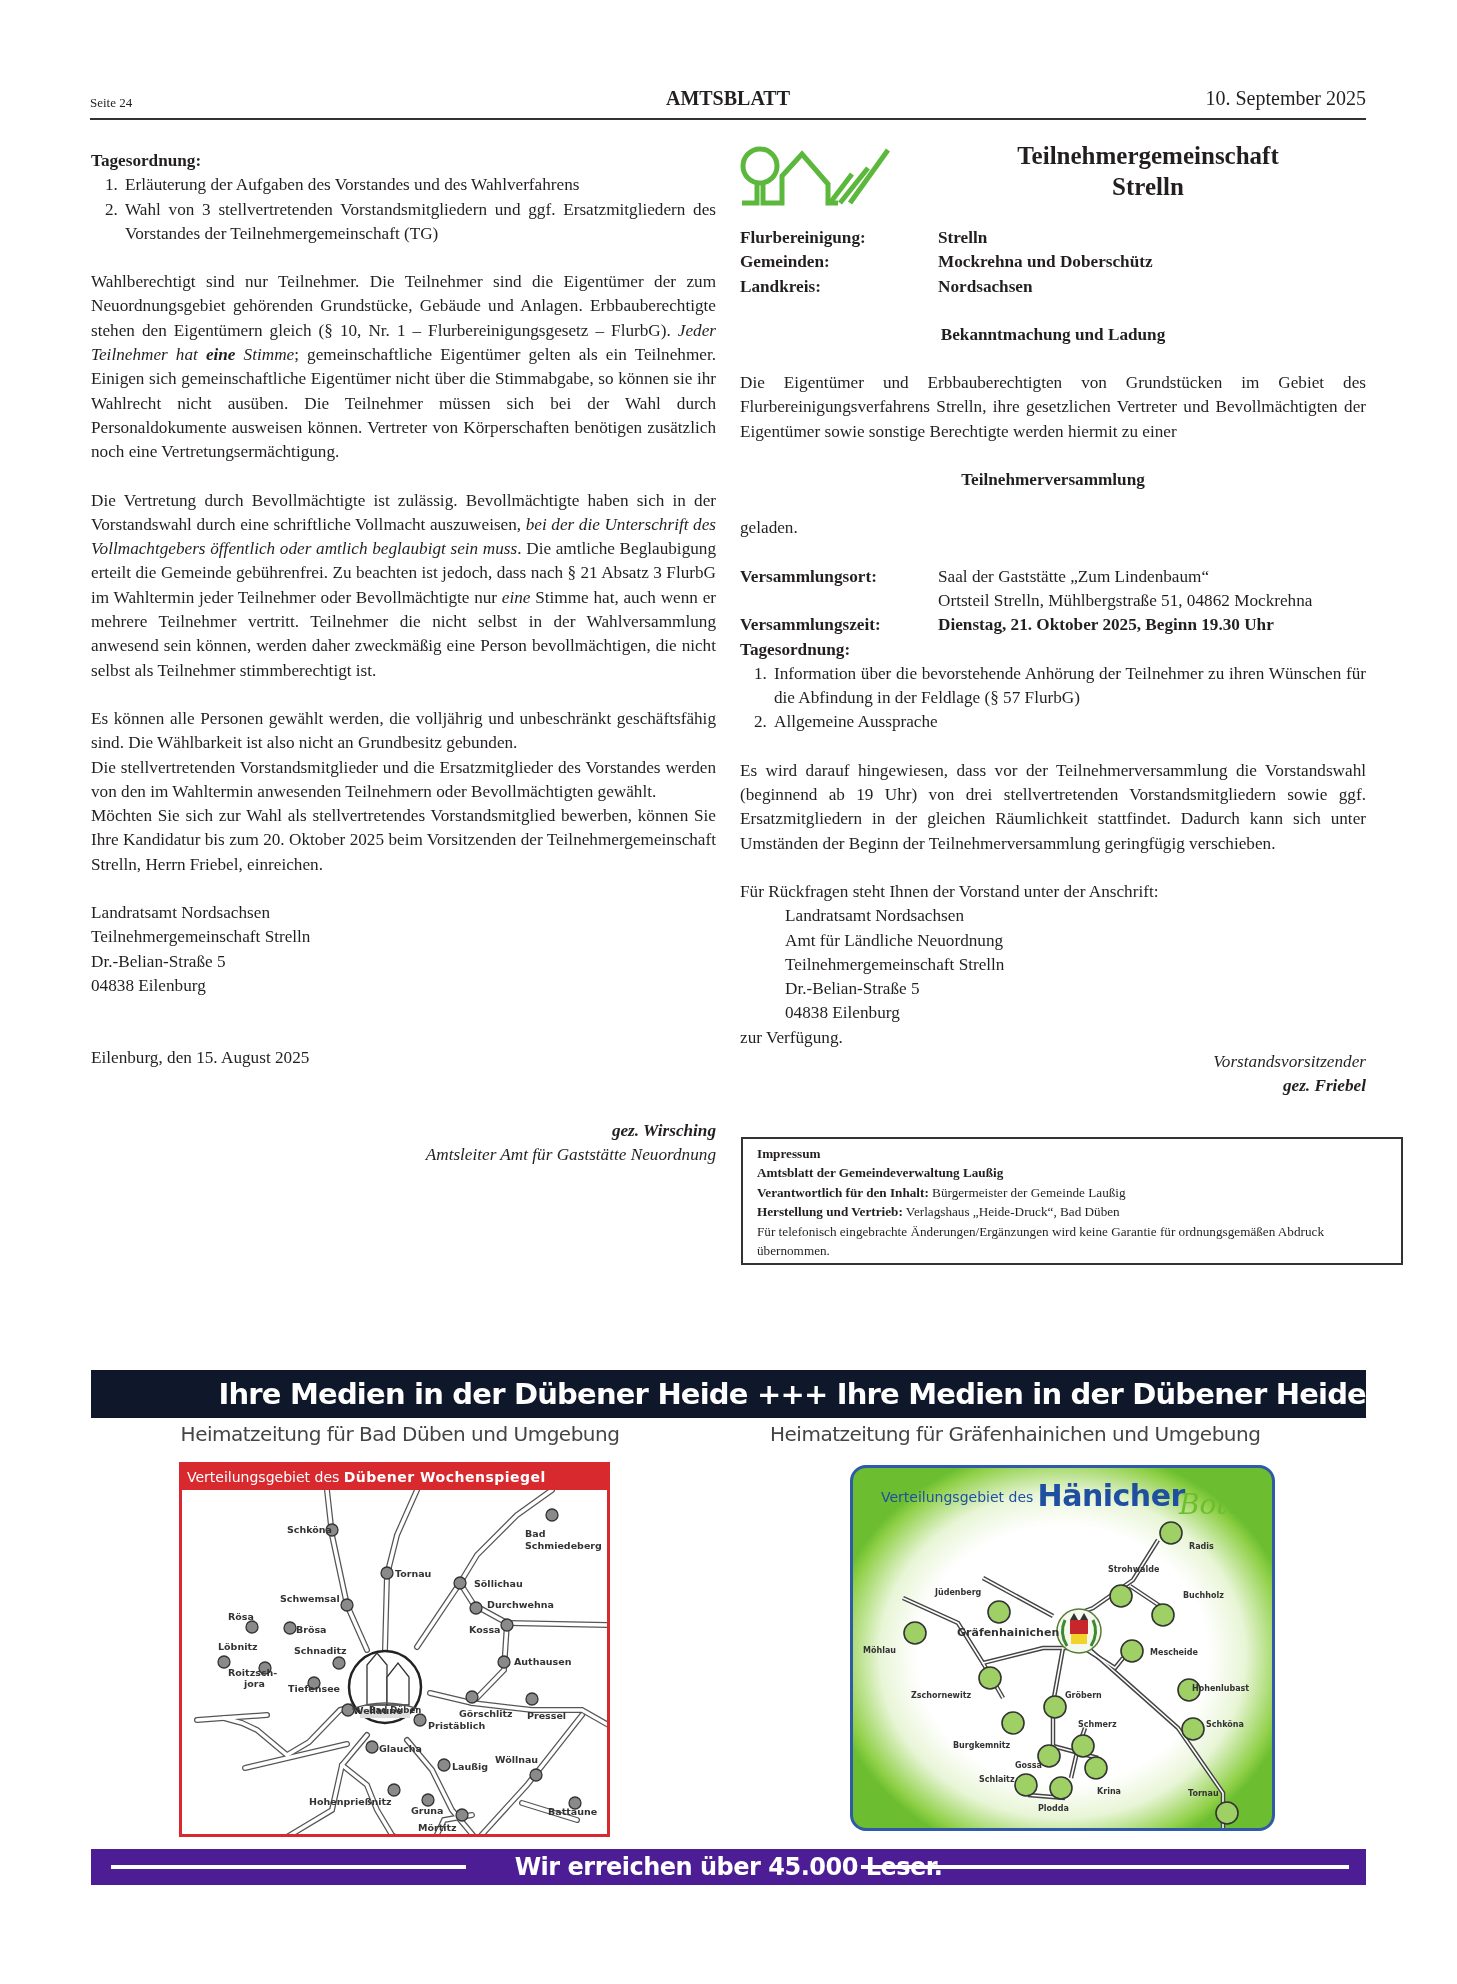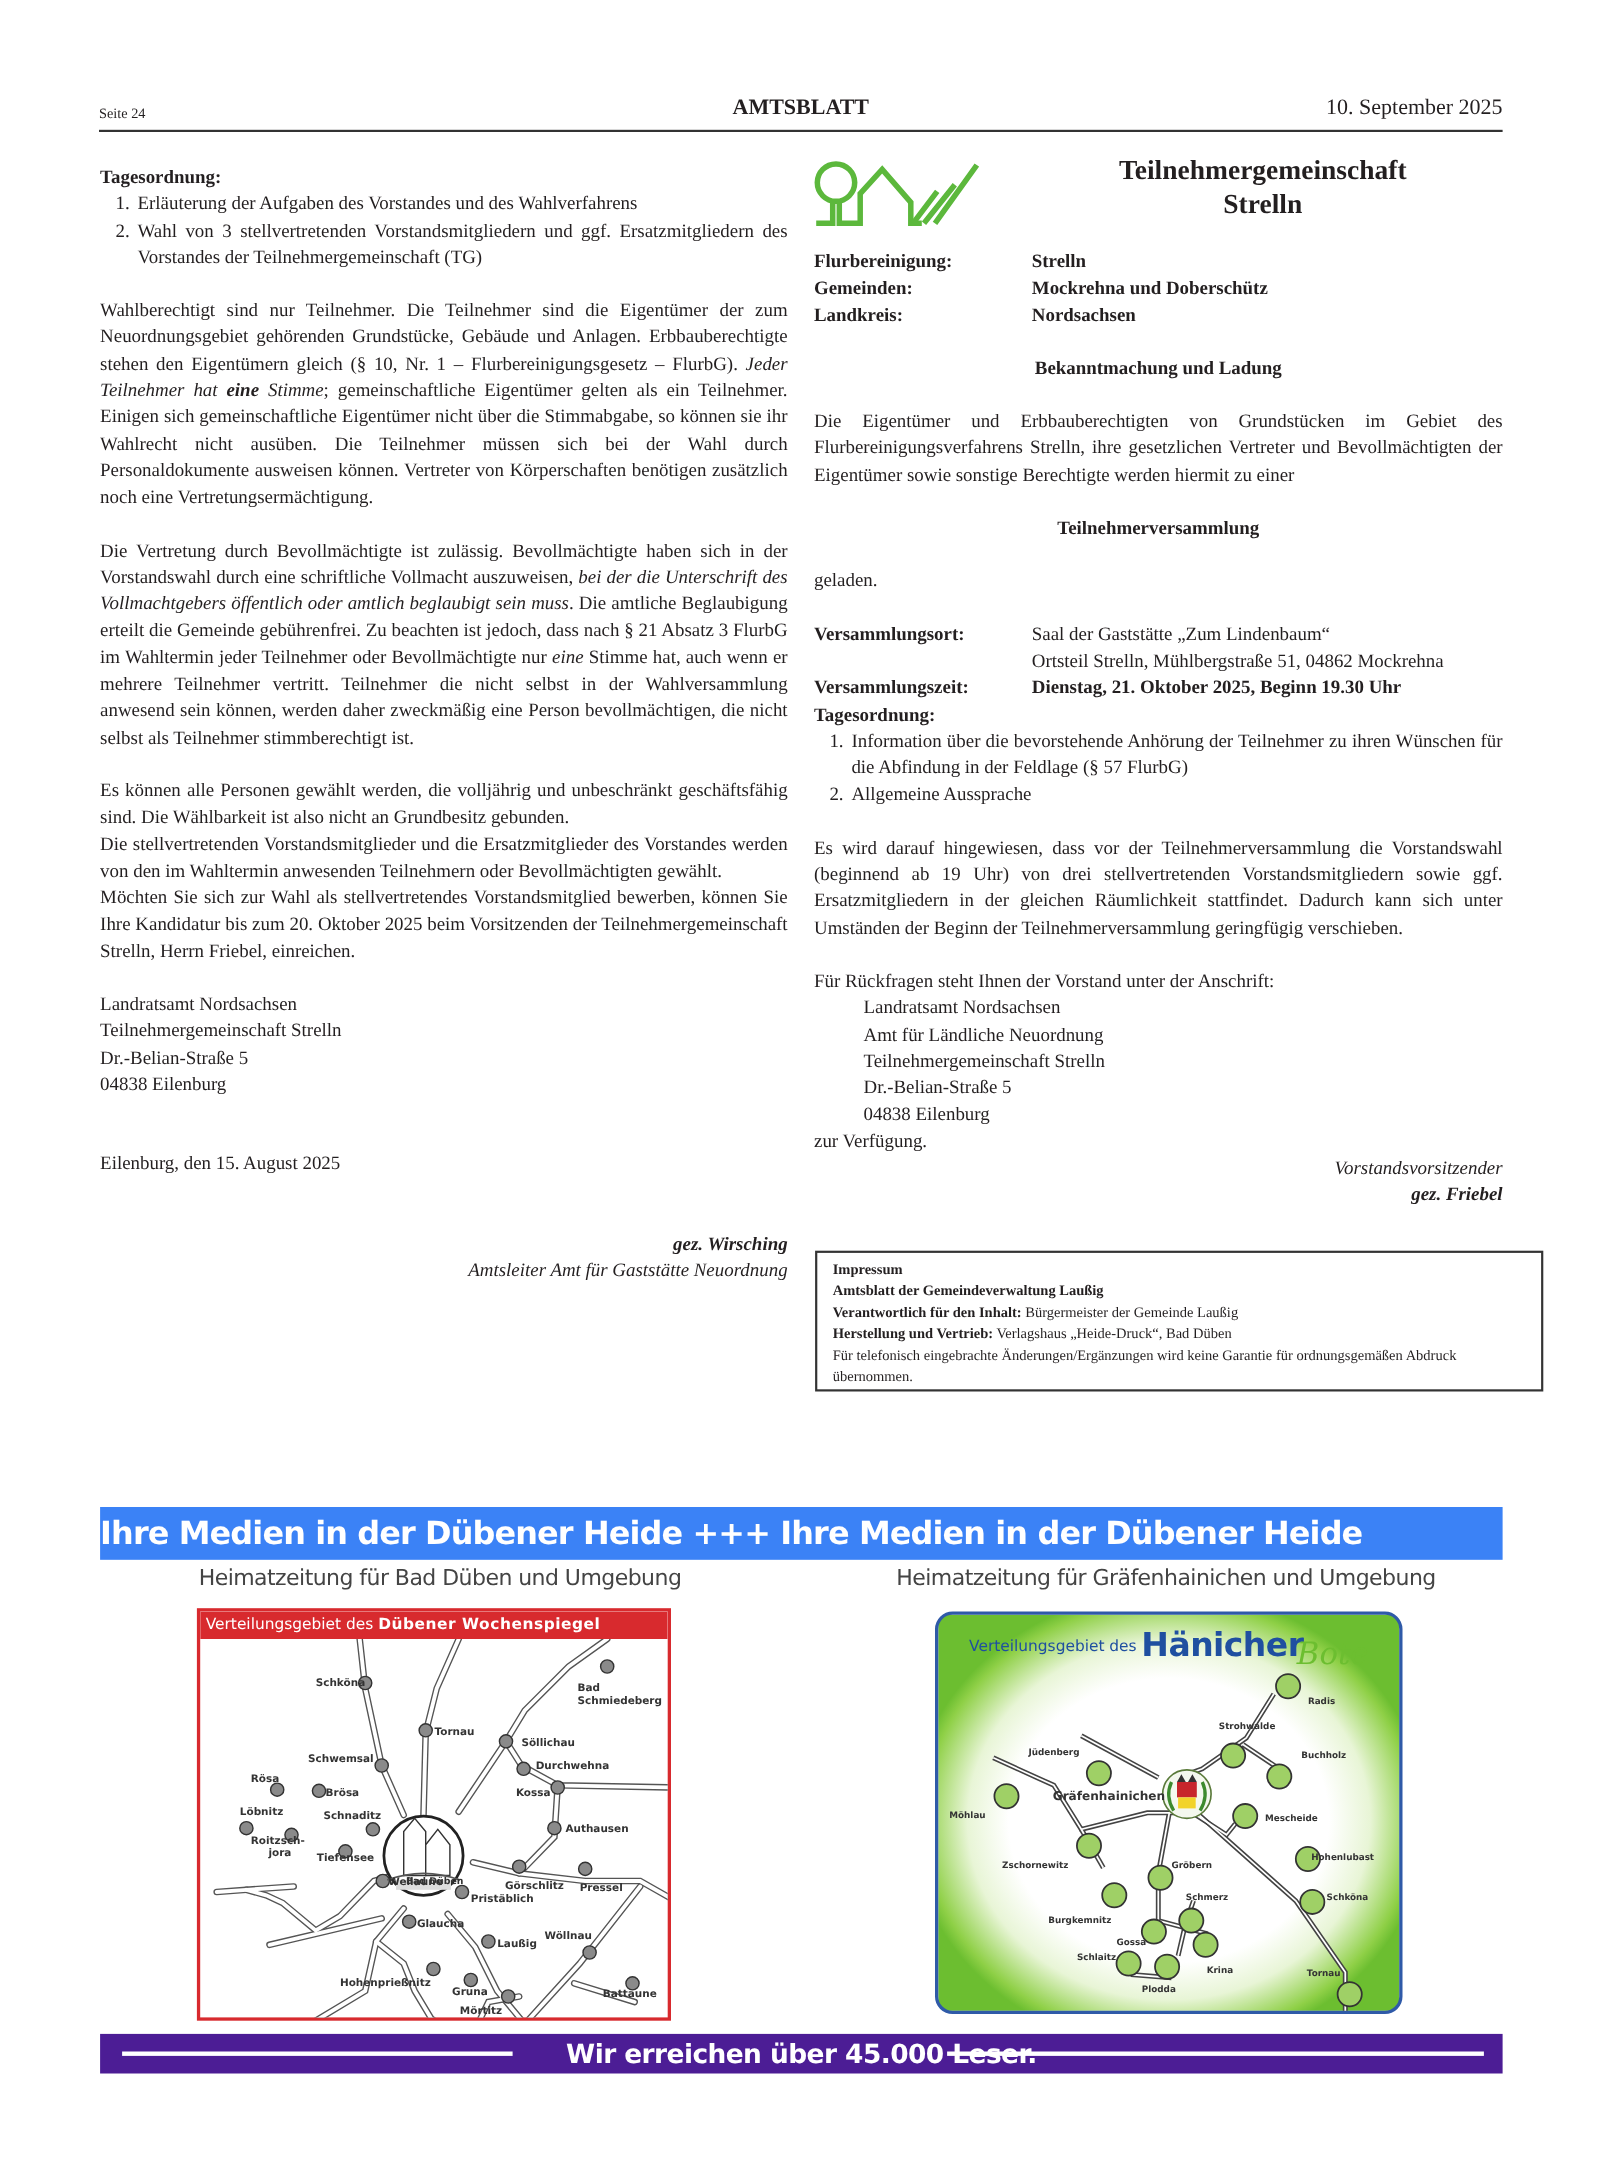--- a/index.html
+++ b/index.html
@@ -32,24 +32,24 @@
   .kv { display: flex; }
   .kv .k { width: 198px; flex: none; font-weight: bold; }
   .kv .v { flex: 1; }
   .kv.vbold .v { font-weight: bold; }
 
   .center-head { text-align: center; font-weight: bold; }
   .indent { padding-left: 45px; }
 
   .impressum { position: absolute; left: 741px; top: 1137px; width: 662px; height: 128px; border: 2px solid #333; padding: 5px 14px; font-size: 13.2px; line-height: 19.4px; }
 
-  .ad-banner { position: absolute; left: 91px; top: 1370px; width: 1275px; height: 48px; background: #3b82f6; color: #ffffff; font-family: "DejaVu Sans", sans-serif; font-weight: bold; font-size: 29px; line-height: 48px; text-align: left; letter-spacing: -0.8px; }
+  .ad-banner { position: absolute; left: 91px; top: 1370px; width: 1275px; height: 48px; background: #0f172a; color: #ffffff; font-family: "DejaVu Sans", sans-serif; font-weight: bold; font-size: 29px; line-height: 48px; text-align: right; letter-spacing: -0.8px; }
   .ad-sub { position: absolute; top: 1422px; font-family: "DejaVu Sans", sans-serif; font-size: 20px; color: #444; letter-spacing: -0.5px; }
   .ad-sub.left { left: 150px; width: 500px; text-align: center; }
-  .ad-sub.right { left: 790px; width: 540px; text-align: center; }
+  .ad-sub.right { left: 770px; width: 540px; }
 
   .map-left { position: absolute; left: 179px; top: 1462px; width: 431px; height: 375px; border: 3px solid #d82a2e; background: #fff; overflow: hidden; }
   .map-left .bar { position: absolute; left: 0; top: 0; right: 0; height: 25px; background: #d82a2e; color: #fff; font-family: "DejaVu Sans", sans-serif; font-size: 14px; line-height: 25px; padding-left: 5px; white-space: nowrap; }
   .map-left .bar b { font-family: "DejaVu Sans", sans-serif; font-weight: bold; letter-spacing: 0.5px; }
   .map-left svg, .map-right svg { position: absolute; left: 0; top: 0; }
   .lbl { font-family: "DejaVu Sans", sans-serif; font-weight: bold; fill: #333; }
 
   .map-right { position: absolute; left: 850px; top: 1465px; width: 425px; height: 366px; border: 3px solid #2f5aa8; border-radius: 16px; overflow: hidden;
     background: radial-gradient(ellipse 56% 58% at 50% 52%, #ffffff 0%, #ffffff 62%, #e8f5d6 78%, #8fd047 95%, #6cbe30 100%); }
   .map-right .head { position: absolute; left: 28px; top: 16px; white-space: nowrap; }

